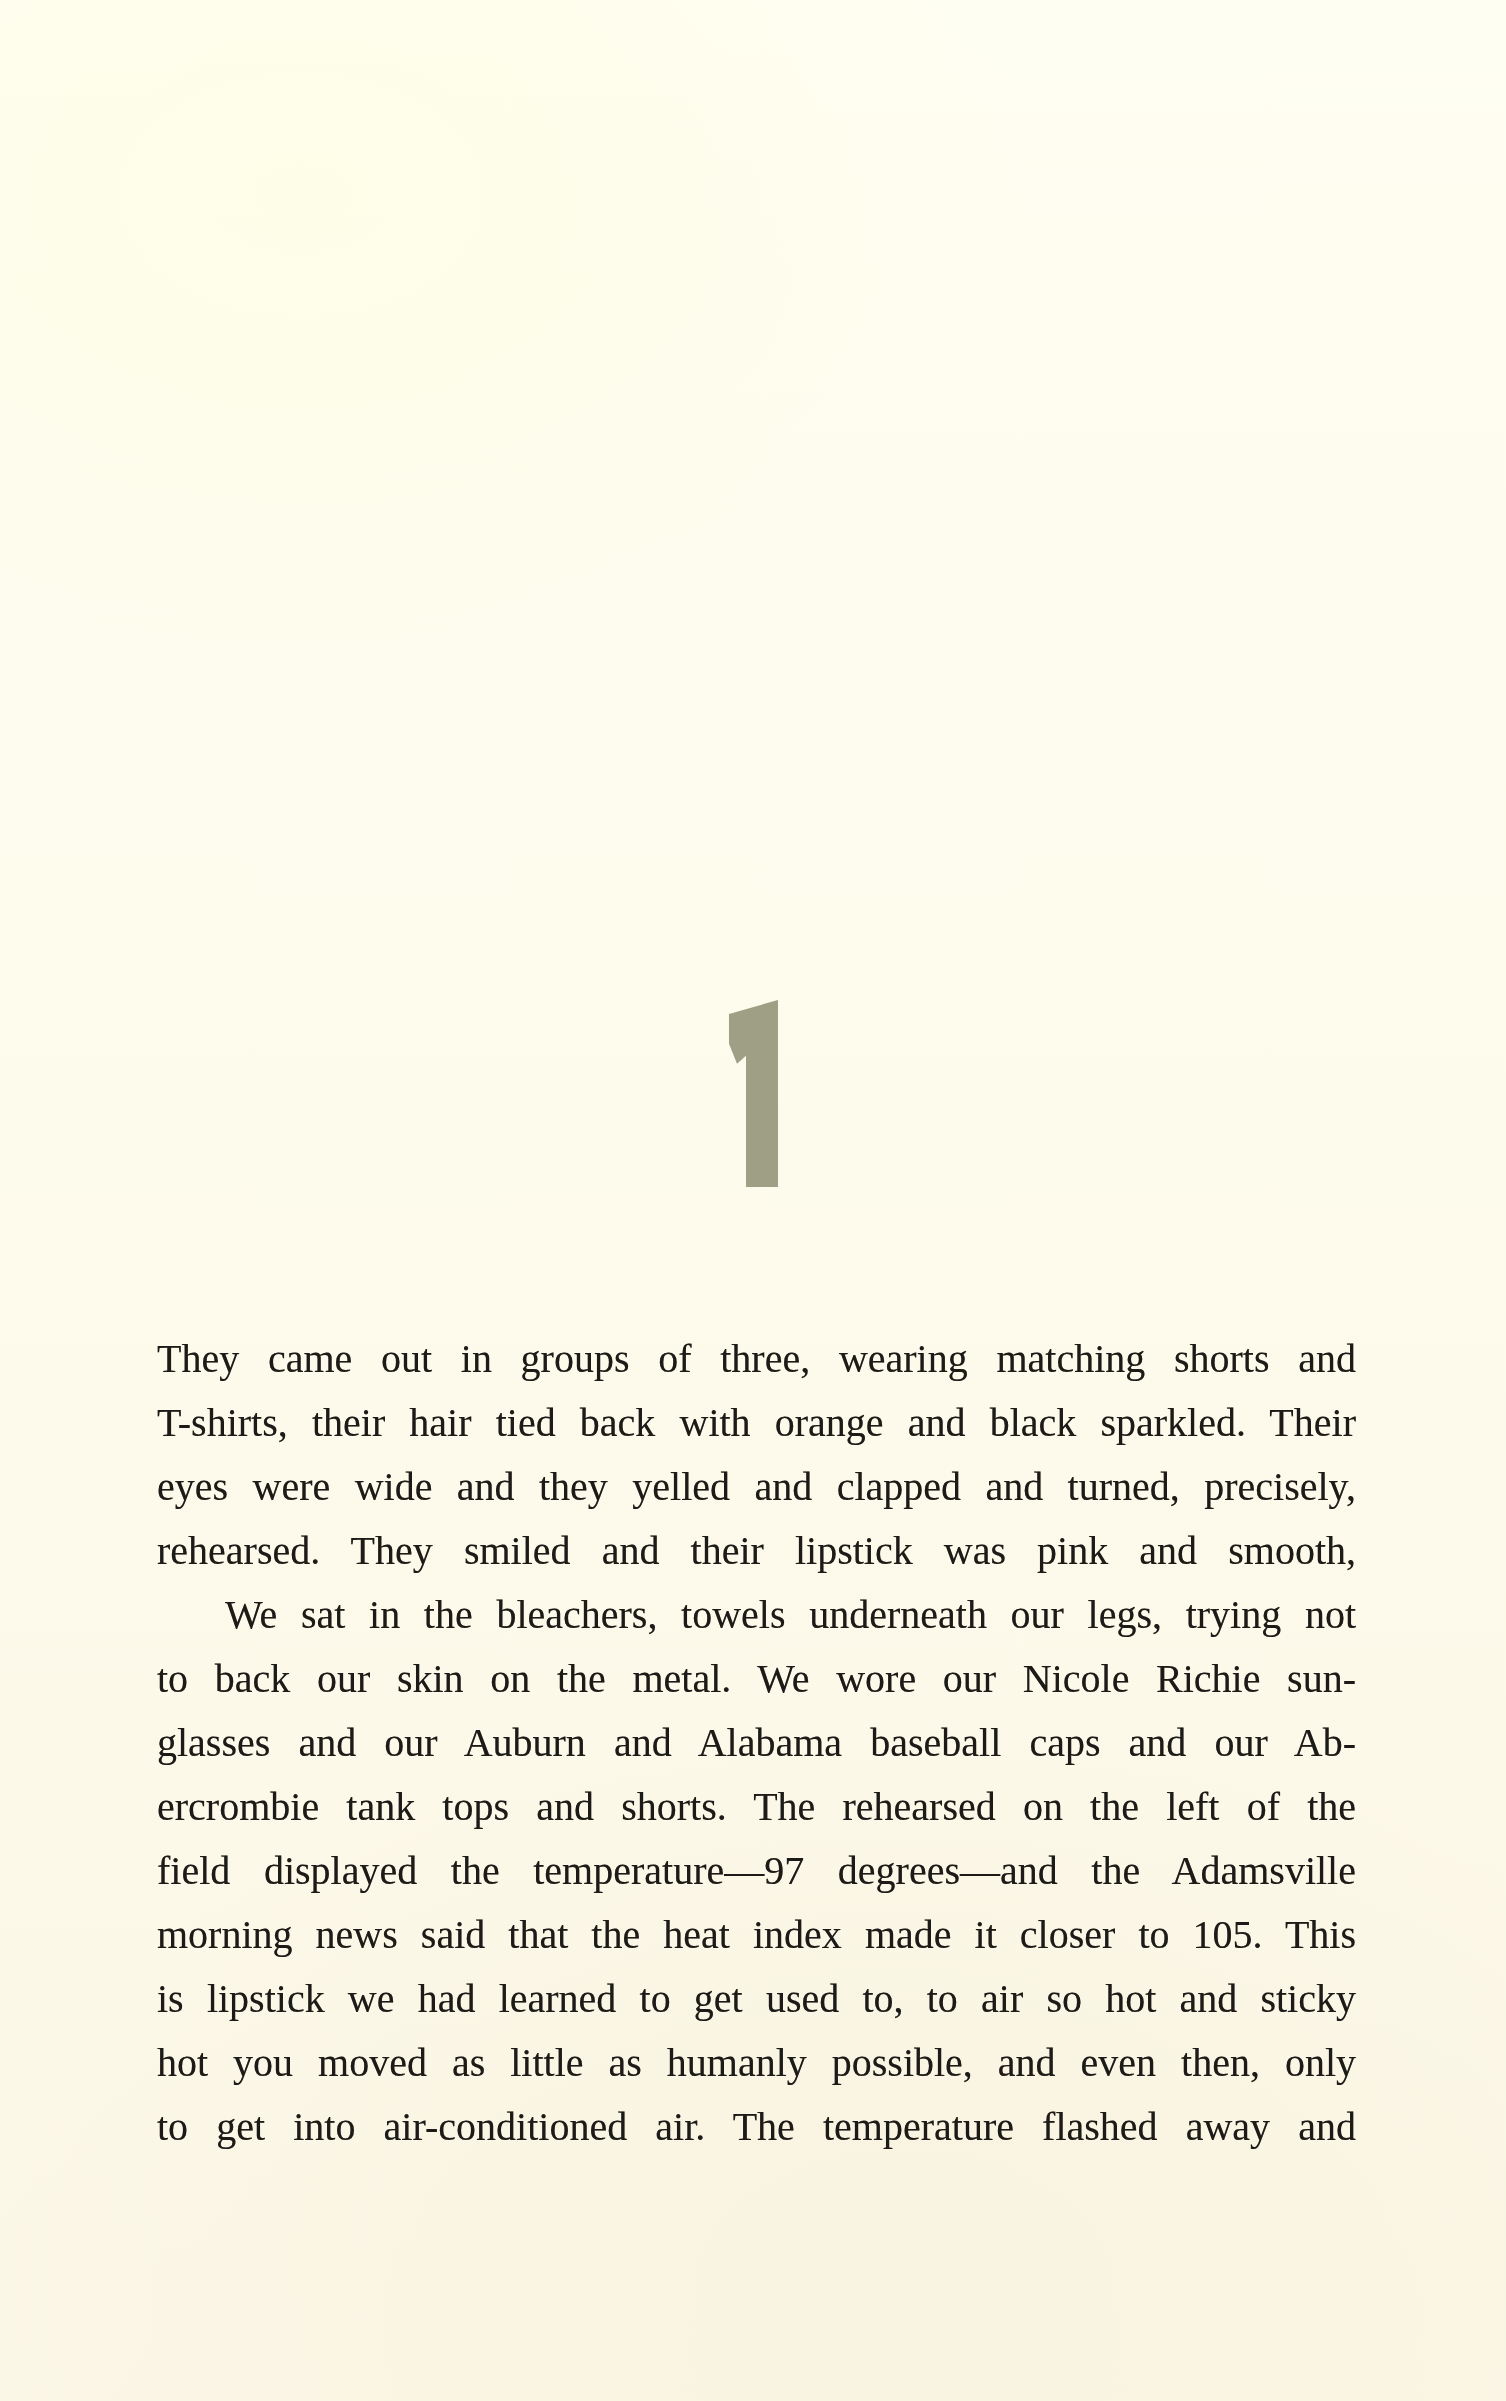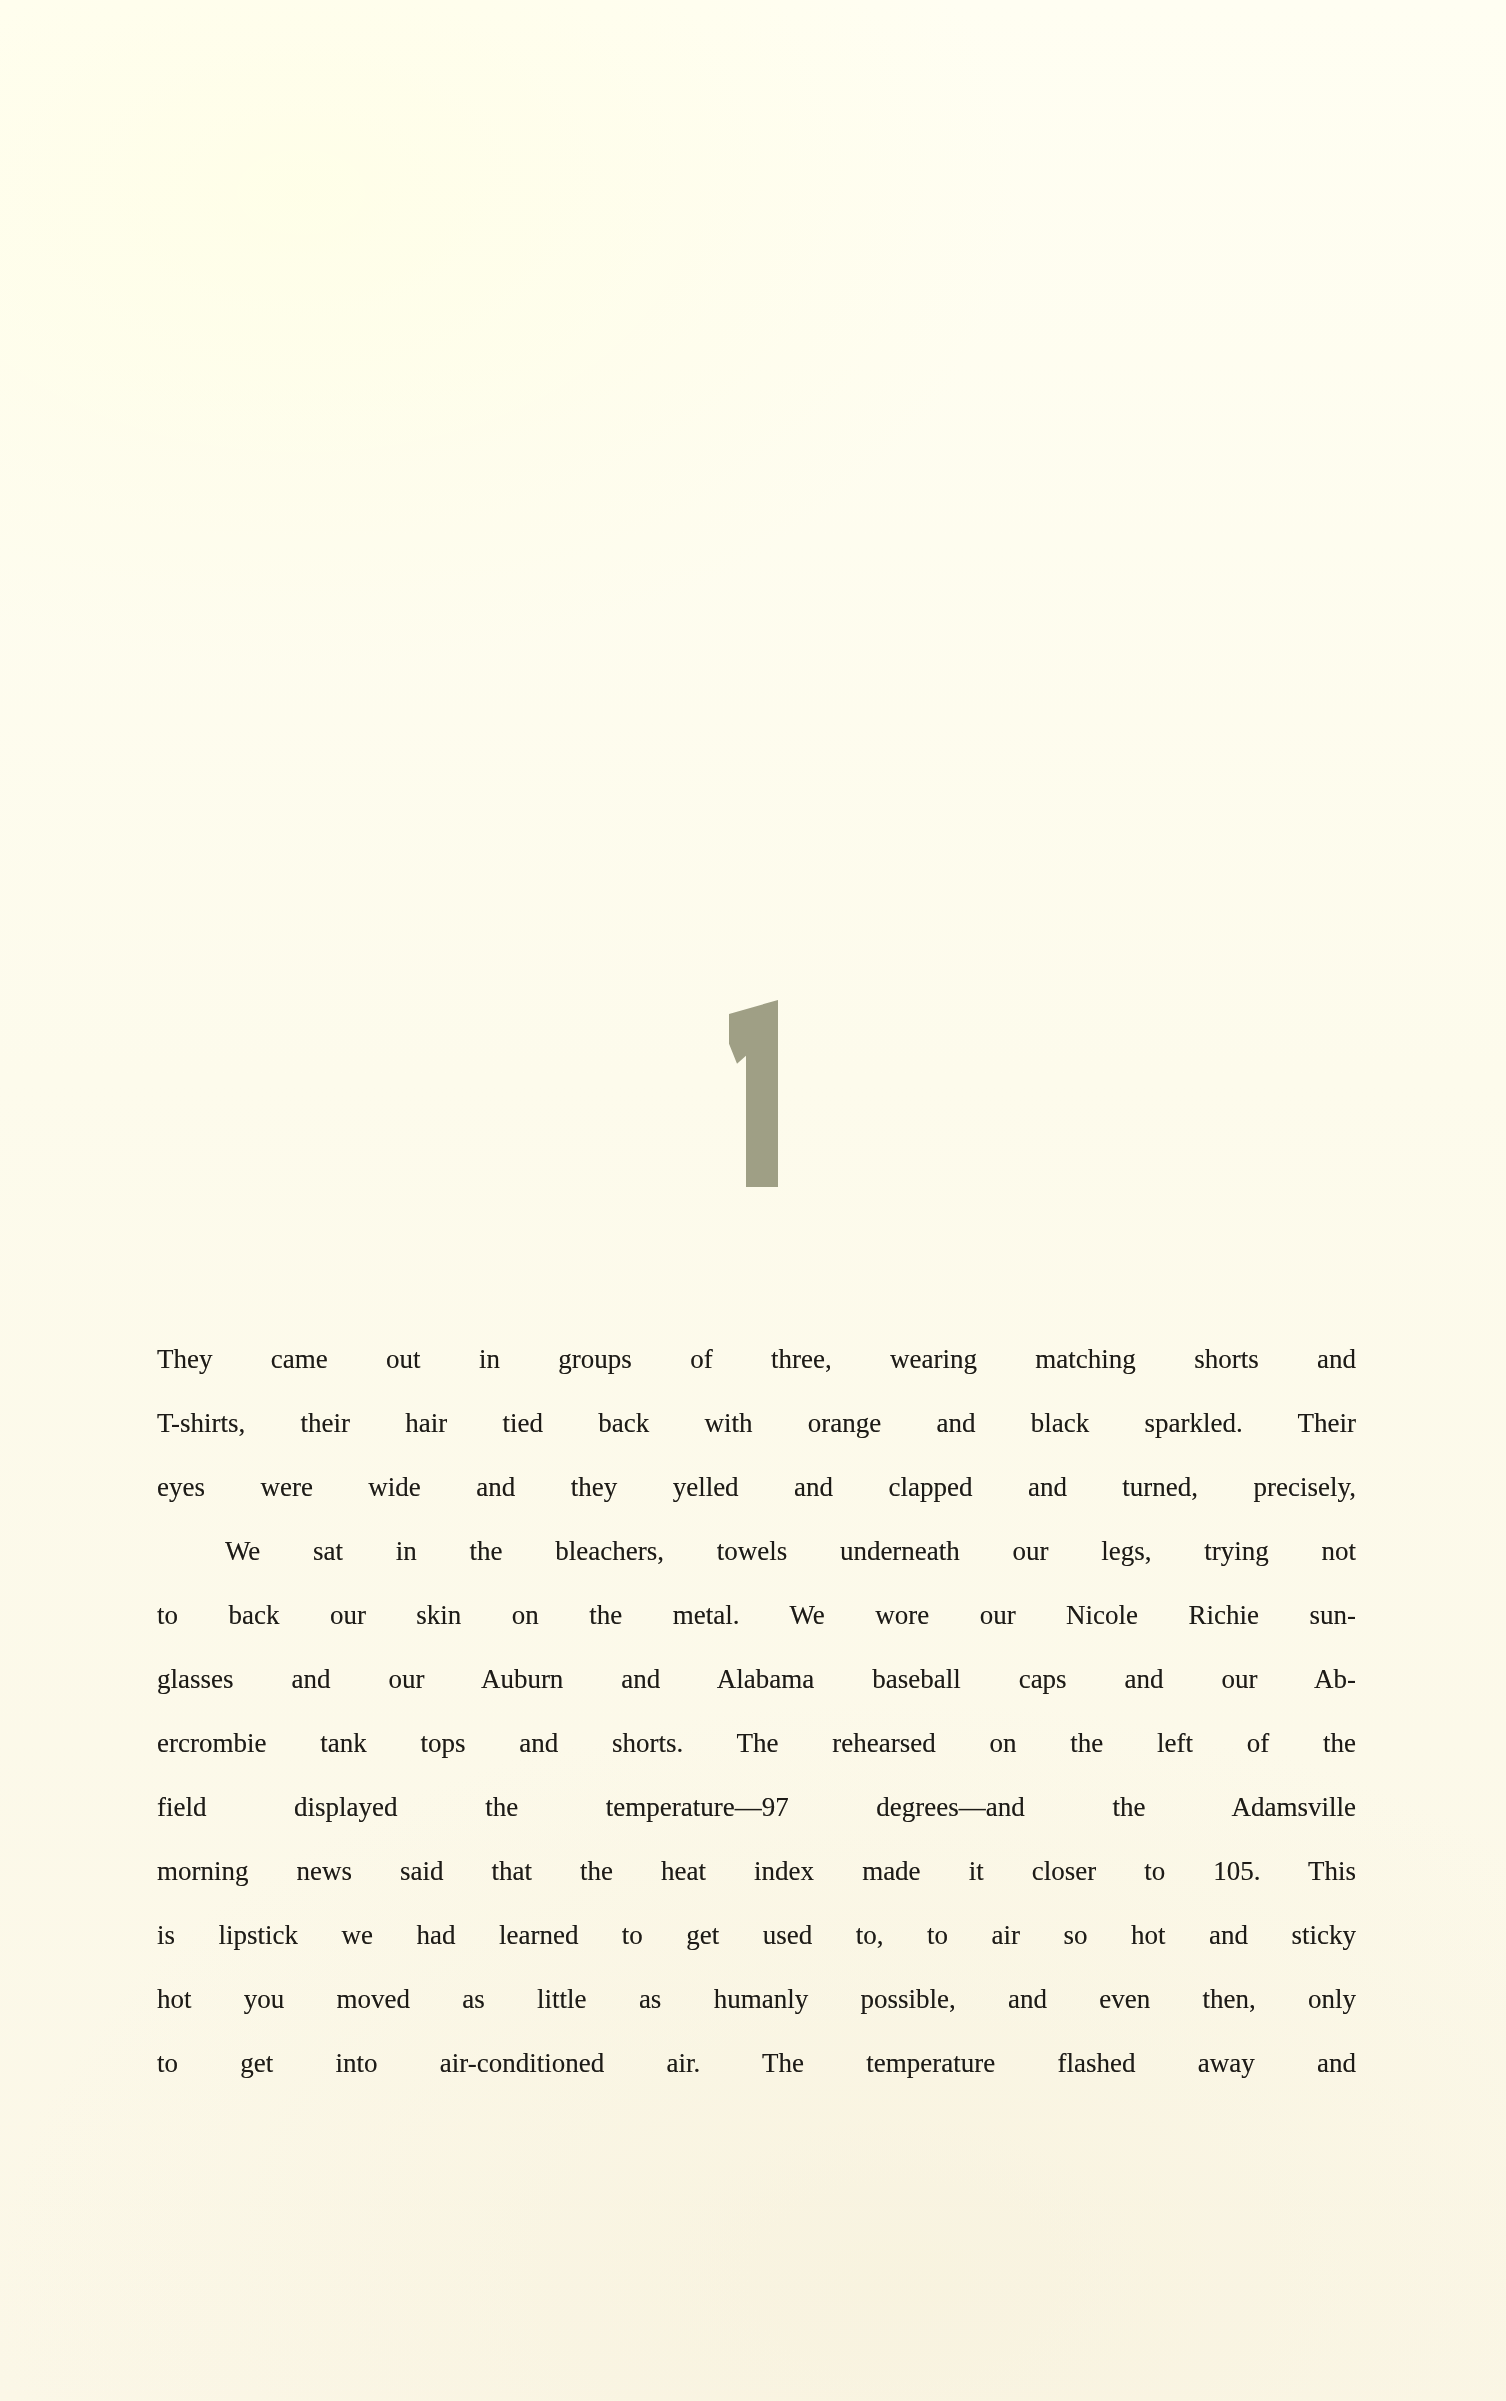--- a/index.html
+++ b/index.html
@@ -43,21 +43,21 @@
     overflow: hidden;
     clip: rect(0 0 0 0);
     white-space: nowrap;
   }
   .text-block {
     position: absolute;
     left: 157px;
     top: 1327px;
     width: 1199px;
     color: var(--ink, #1d1b17);
-    font-size: 27px;
+    font-size: 40px;
     line-height: 64px;
     text-shadow: 0 0 0.5px rgba(29,27,23,0.45);
   }
   .line {
     text-align: justify;
     text-align-last: justify;
     white-space: normal;
   }
   .line.no-justify {
     text-align-last: left;
@@ -75,20 +75,21 @@
     <span class="sr-only">1</span>
     <svg viewBox="0 0 49 188" preserveAspectRatio="none" aria-hidden="true">
       <polygon points="49,0 49,188 17,188 17,56 8,64 0,44 0,14" fill="#9a9b80"></polygon>
     </svg>
   </div>
 
   <div class="text-block">
       <div class="line">They came out in groups of three, wearing matching shorts and</div>
       <div class="line">T-shirts, their hair tied back with orange and black sparkled. Their</div>
       <div class="line">eyes were wide and they yelled and clapped and turned, precisely,</div>
+      <div class="line">rehearsed. They smiled and their lipstick was pink and smooth,</div>
       <div class="line indent">We sat in the bleachers, towels underneath our legs, trying not</div>
       <div class="line">to back our skin on the metal. We wore our Nicole Richie sun-</div>
       <div class="line">glasses and our Auburn and Alabama baseball caps and our Ab-</div>
       <div class="line">ercrombie tank tops and shorts. The rehearsed on the left of the</div>
       <div class="line">field displayed the temperature—97 degrees—and the Adamsville</div>
       <div class="line">morning news said that the heat index made it closer to 105. This</div>
       <div class="line">is lipstick we had learned to get used to, to air so hot and sticky</div>
       <div class="line">hot you moved as little as humanly possible, and even then, only</div>
       <div class="line">to get into air-conditioned air. The temperature flashed away and</div>
     </div>

